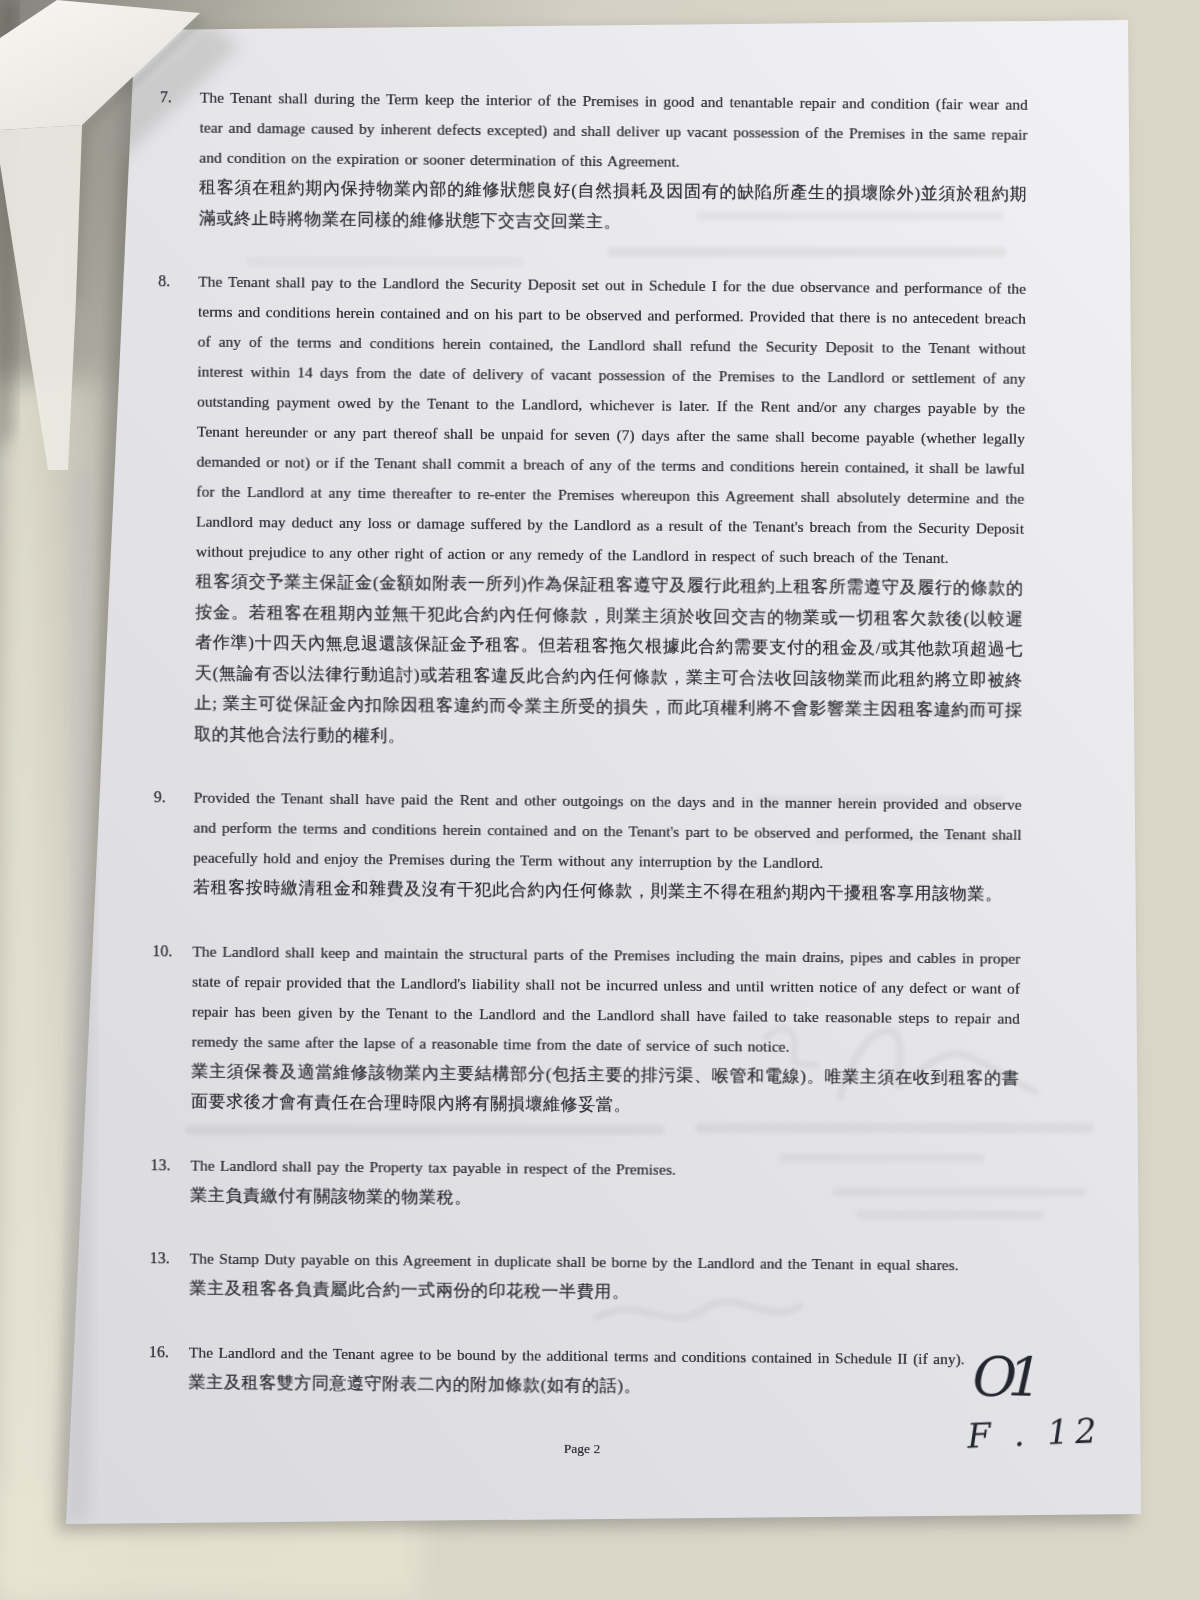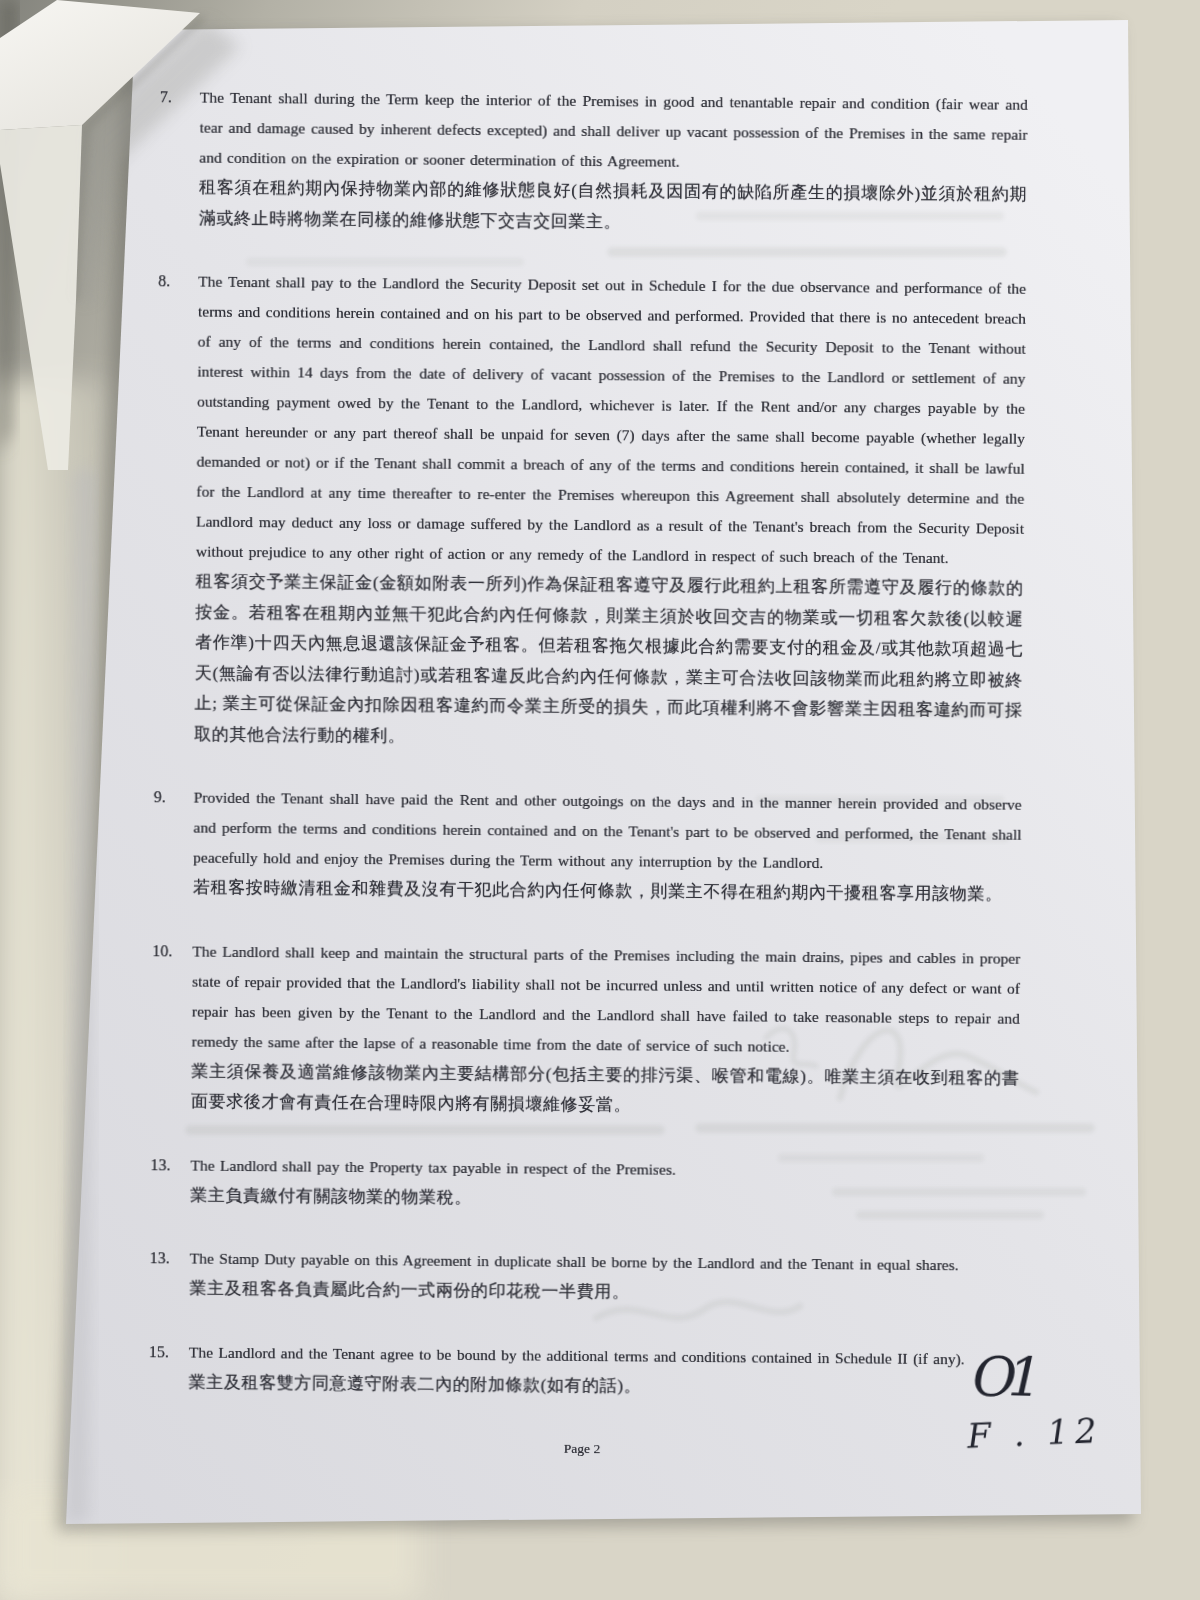--- a/index.html
+++ b/index.html
@@ -144,21 +144,21 @@
 
     <div class="clause">
       <div class="num">13.</div>
       <div class="body">
         <div class="en">The Stamp Duty payable on this Agreement in duplicate shall be borne by the Landlord and the Tenant in equal shares.</div>
         <div class="zh">業主及租客各負責屬此合約一式兩份的印花稅一半費用。</div>
       </div>
     </div>
 
     <div class="clause">
-      <div class="num">15.</div>
+      <div class="num">16.</div>
       <div class="body">
         <div class="en">The Landlord and the Tenant agree to be bound by the additional terms and conditions contained in Schedule II (if any).</div>
         <div class="zh">業主及租客雙方同意遵守附表二內的附加條款(如有的話)。</div>
       </div>
     </div>
 
     <div class="footer">Page 2</div>
   </div>
 
   <div class="handwriting">

